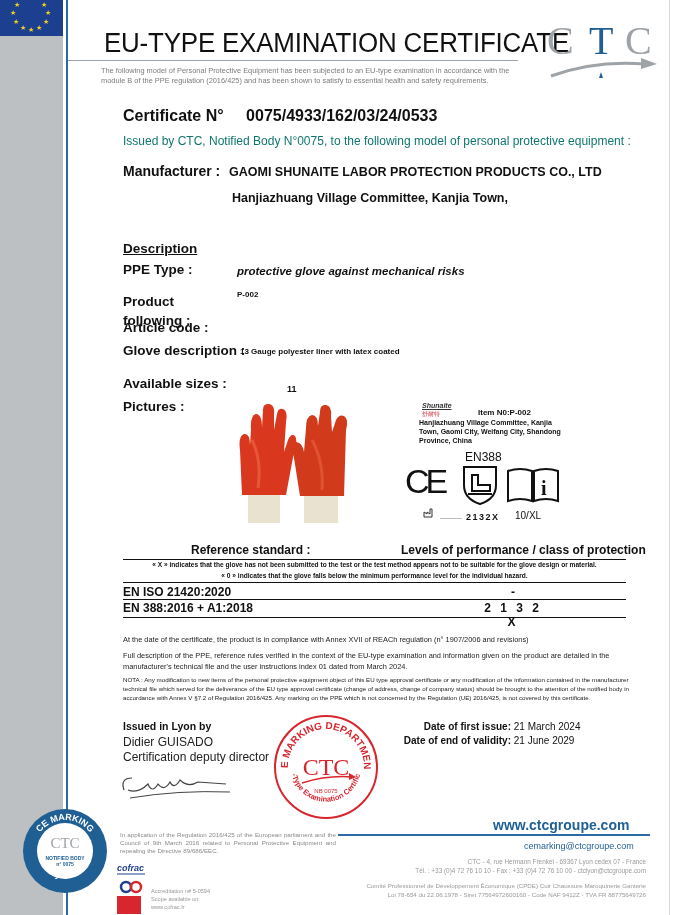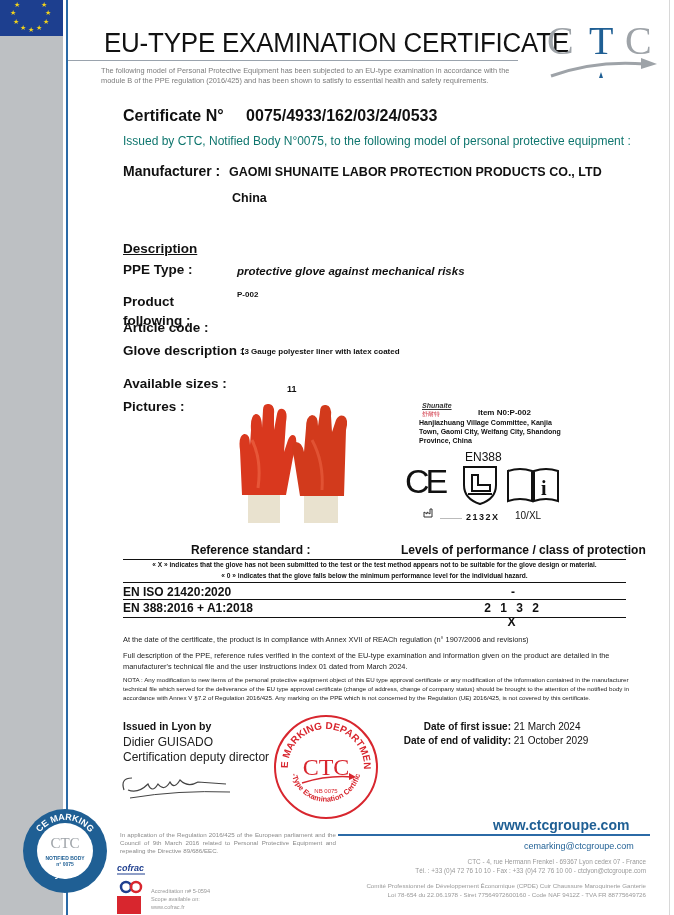--- a/index.html
+++ b/index.html
@@ -118,21 +118,21 @@
 
 <div id="cert-row" class="abs">
   <span>Certificate  N°</span>
   <span class="num">0075/4933/162/03/24/0533</span>
 </div>
 <div id="issued-by" class="abs">Issued by CTC, Notified Body N°0075, to the following model of personal protective equipment :</div>
 
 <div id="mfr-label" class="abs">Manufacturer :</div>
 <div id="mfr-name" class="abs">GAOMI SHUNAITE LABOR PROTECTION PRODUCTS CO., LTD</div>
 <div id="mfr-addr" class="abs">
-  <div>China</div>
+  <div>Hanjiazhuang Village Committee, Kanjia Town,</div>
 </div>
 
 <div id="desc-h" class="abs">Description</div>
 <div id="ppe-label" class="abs">PPE Type :</div>
 <div id="ppe-val" class="abs">protective glove against mechanical risks</div>
 <div id="prod-label" class="abs">
   <div>Product</div>
   <div>following :</div>
 </div>
 <div id="prod-val" class="abs">P-002</div>
@@ -216,21 +216,21 @@
   <path d="M77 60 L84 64 L77 67 Z" fill="#d8262e"></path>
   <text x="54" y="80" text-anchor="middle" font-family="Liberation Sans, sans-serif" font-size="6" fill="#d8262e">NB 0075</text>
 </svg>
 
 <div id="first-issue" class="abs">
   <span class="date-lbl">Date of first issue:</span>
   <span>21 March 2024</span>
 </div>
 <div id="end-valid" class="abs">
   <span class="date-lbl">Date of end of validity:</span>
-  <span>21 October 2029</span>
+  <span>21 June 2029</span>
 </div>
 
 <svg id="ce-badge" class="abs" viewBox="0 0 86 86">
   <defs>
     <path id="bTop" d="M12 43 A31 31 0 0 1 74 43"></path>
     <path id="bBot" d="M16 50 A28 28 0 0 0 70 50"></path>
   </defs>
   <circle cx="43" cy="43" r="42" fill="#1f5f94"></circle>
   <circle cx="43" cy="43" r="28" fill="#ffffff"></circle>
   <text font-family="Liberation Sans, sans-serif" font-size="9" font-weight="bold" fill="#fff"><textPath href="#bTop" startOffset="50%" text-anchor="middle">CE MARKING</textPath></text>

